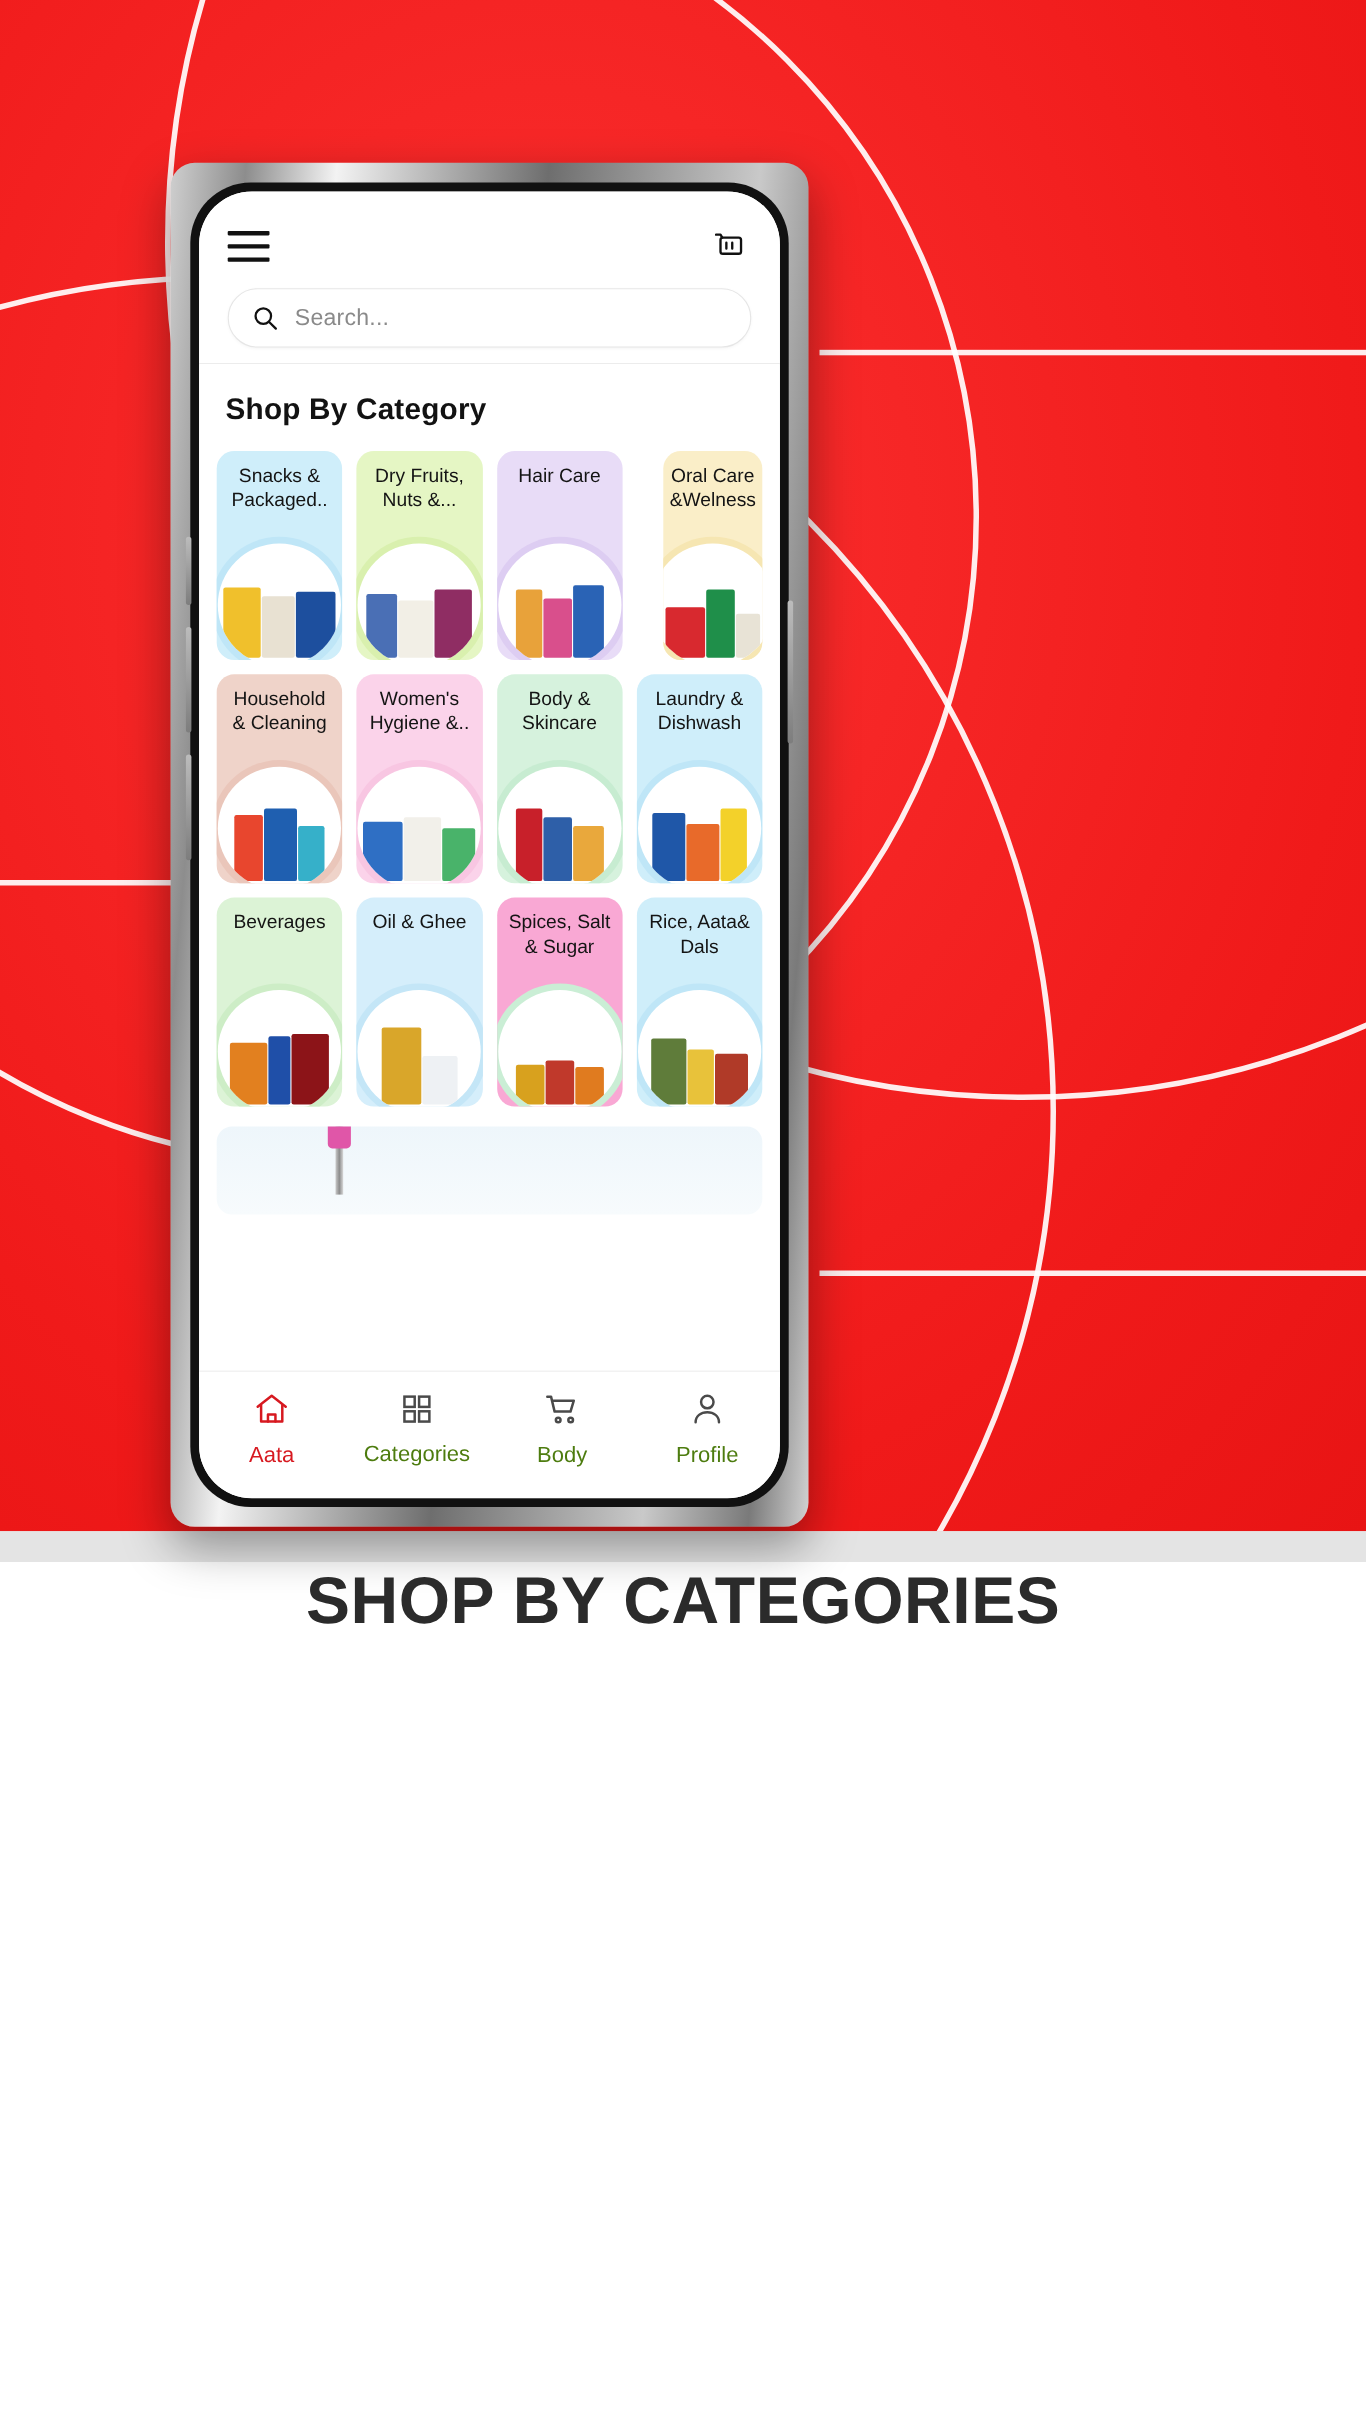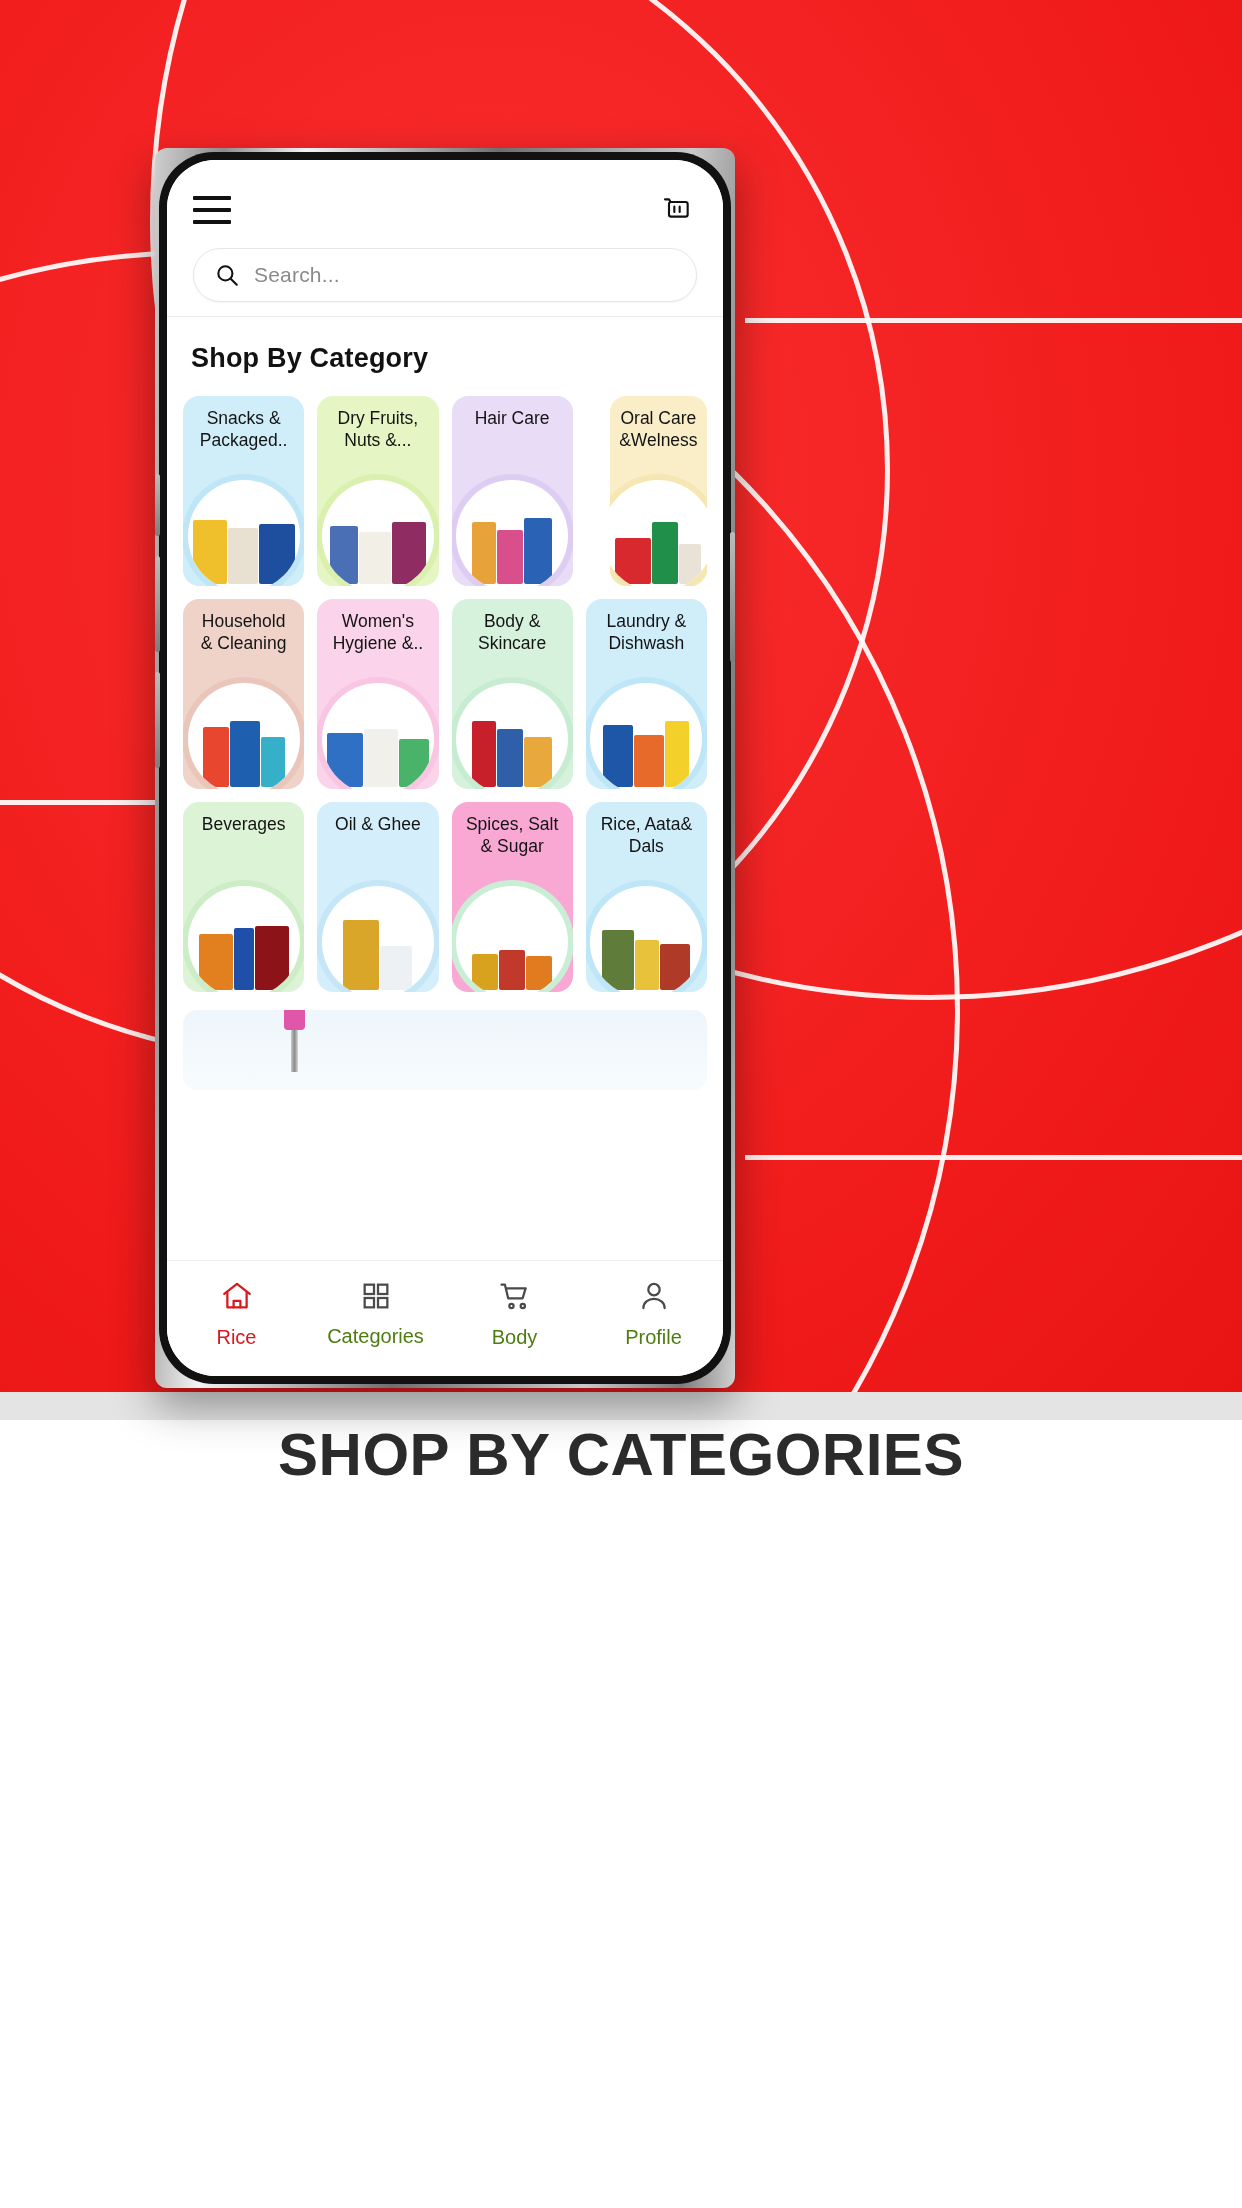--- a/index.html
+++ b/index.html
@@ -44,23 +44,23 @@
   .bottom-strip {
     position: absolute; left: 0; top: 1392px; width: 1242px; height: 28px;
     background: #e4e4e4;
   }
 
   
   .phone {
     position: absolute;
     left: 155px; top: 148px;
     width: 580px; height: 1240px;
-    border-radius: 12px;
+    border-radius: 22px;
     background: linear-gradient(95deg, #cfcfcf 0%, #8d8d8d 10%, #f3f3f3 22%, #6e6e6e 50%, #c9c9c9 78%, #7a7a7a 92%, #d2d2d2 100%);
-    padding: 4px;
+    padding: 18px;
     box-shadow: 0 18px 44px rgba(0,0,0,0.38);
   }
   .phone-inner {
     position: relative;
     width: 100%; height: 100%;
     border-radius: 55px;
     background: #111111;
     padding: 8px;
   }
   .screen {
@@ -370,21 +370,21 @@
           </div>
         </div>
 
         <div class="bottom-nav" id="bottom-nav">
             <div class="nav-item active">
               <span><svg width="34" height="34" viewBox="0 0 24 24" fill="none" stroke="#d71920" stroke-width="1.6" stroke-linecap="round" stroke-linejoin="round">
                   <path d="M3 10.5L12 3.5l9 7"></path>
                   <path d="M5.2 9.6V20h13.6V9.6"></path>
                   <path d="M9.6 20v-4.6h4.8V20"></path>
                 </svg></span>
-              <span class="nav-label">Rice</span>
+              <span class="nav-label">Aata</span>
             </div>
             <div class="nav-item">
               <span><svg width="32" height="32" viewBox="0 0 24 24" fill="none" stroke="#4a4a4a" stroke-width="1.7">
                   <rect x="3.5" y="3.5" width="7" height="7"></rect>
                   <rect x="13.5" y="3.5" width="7" height="7"></rect>
                   <rect x="3.5" y="13.5" width="7" height="7"></rect>
                   <rect x="13.5" y="13.5" width="7" height="7"></rect>
                 </svg></span>
               <span class="nav-label">Categories</span>
             </div>

